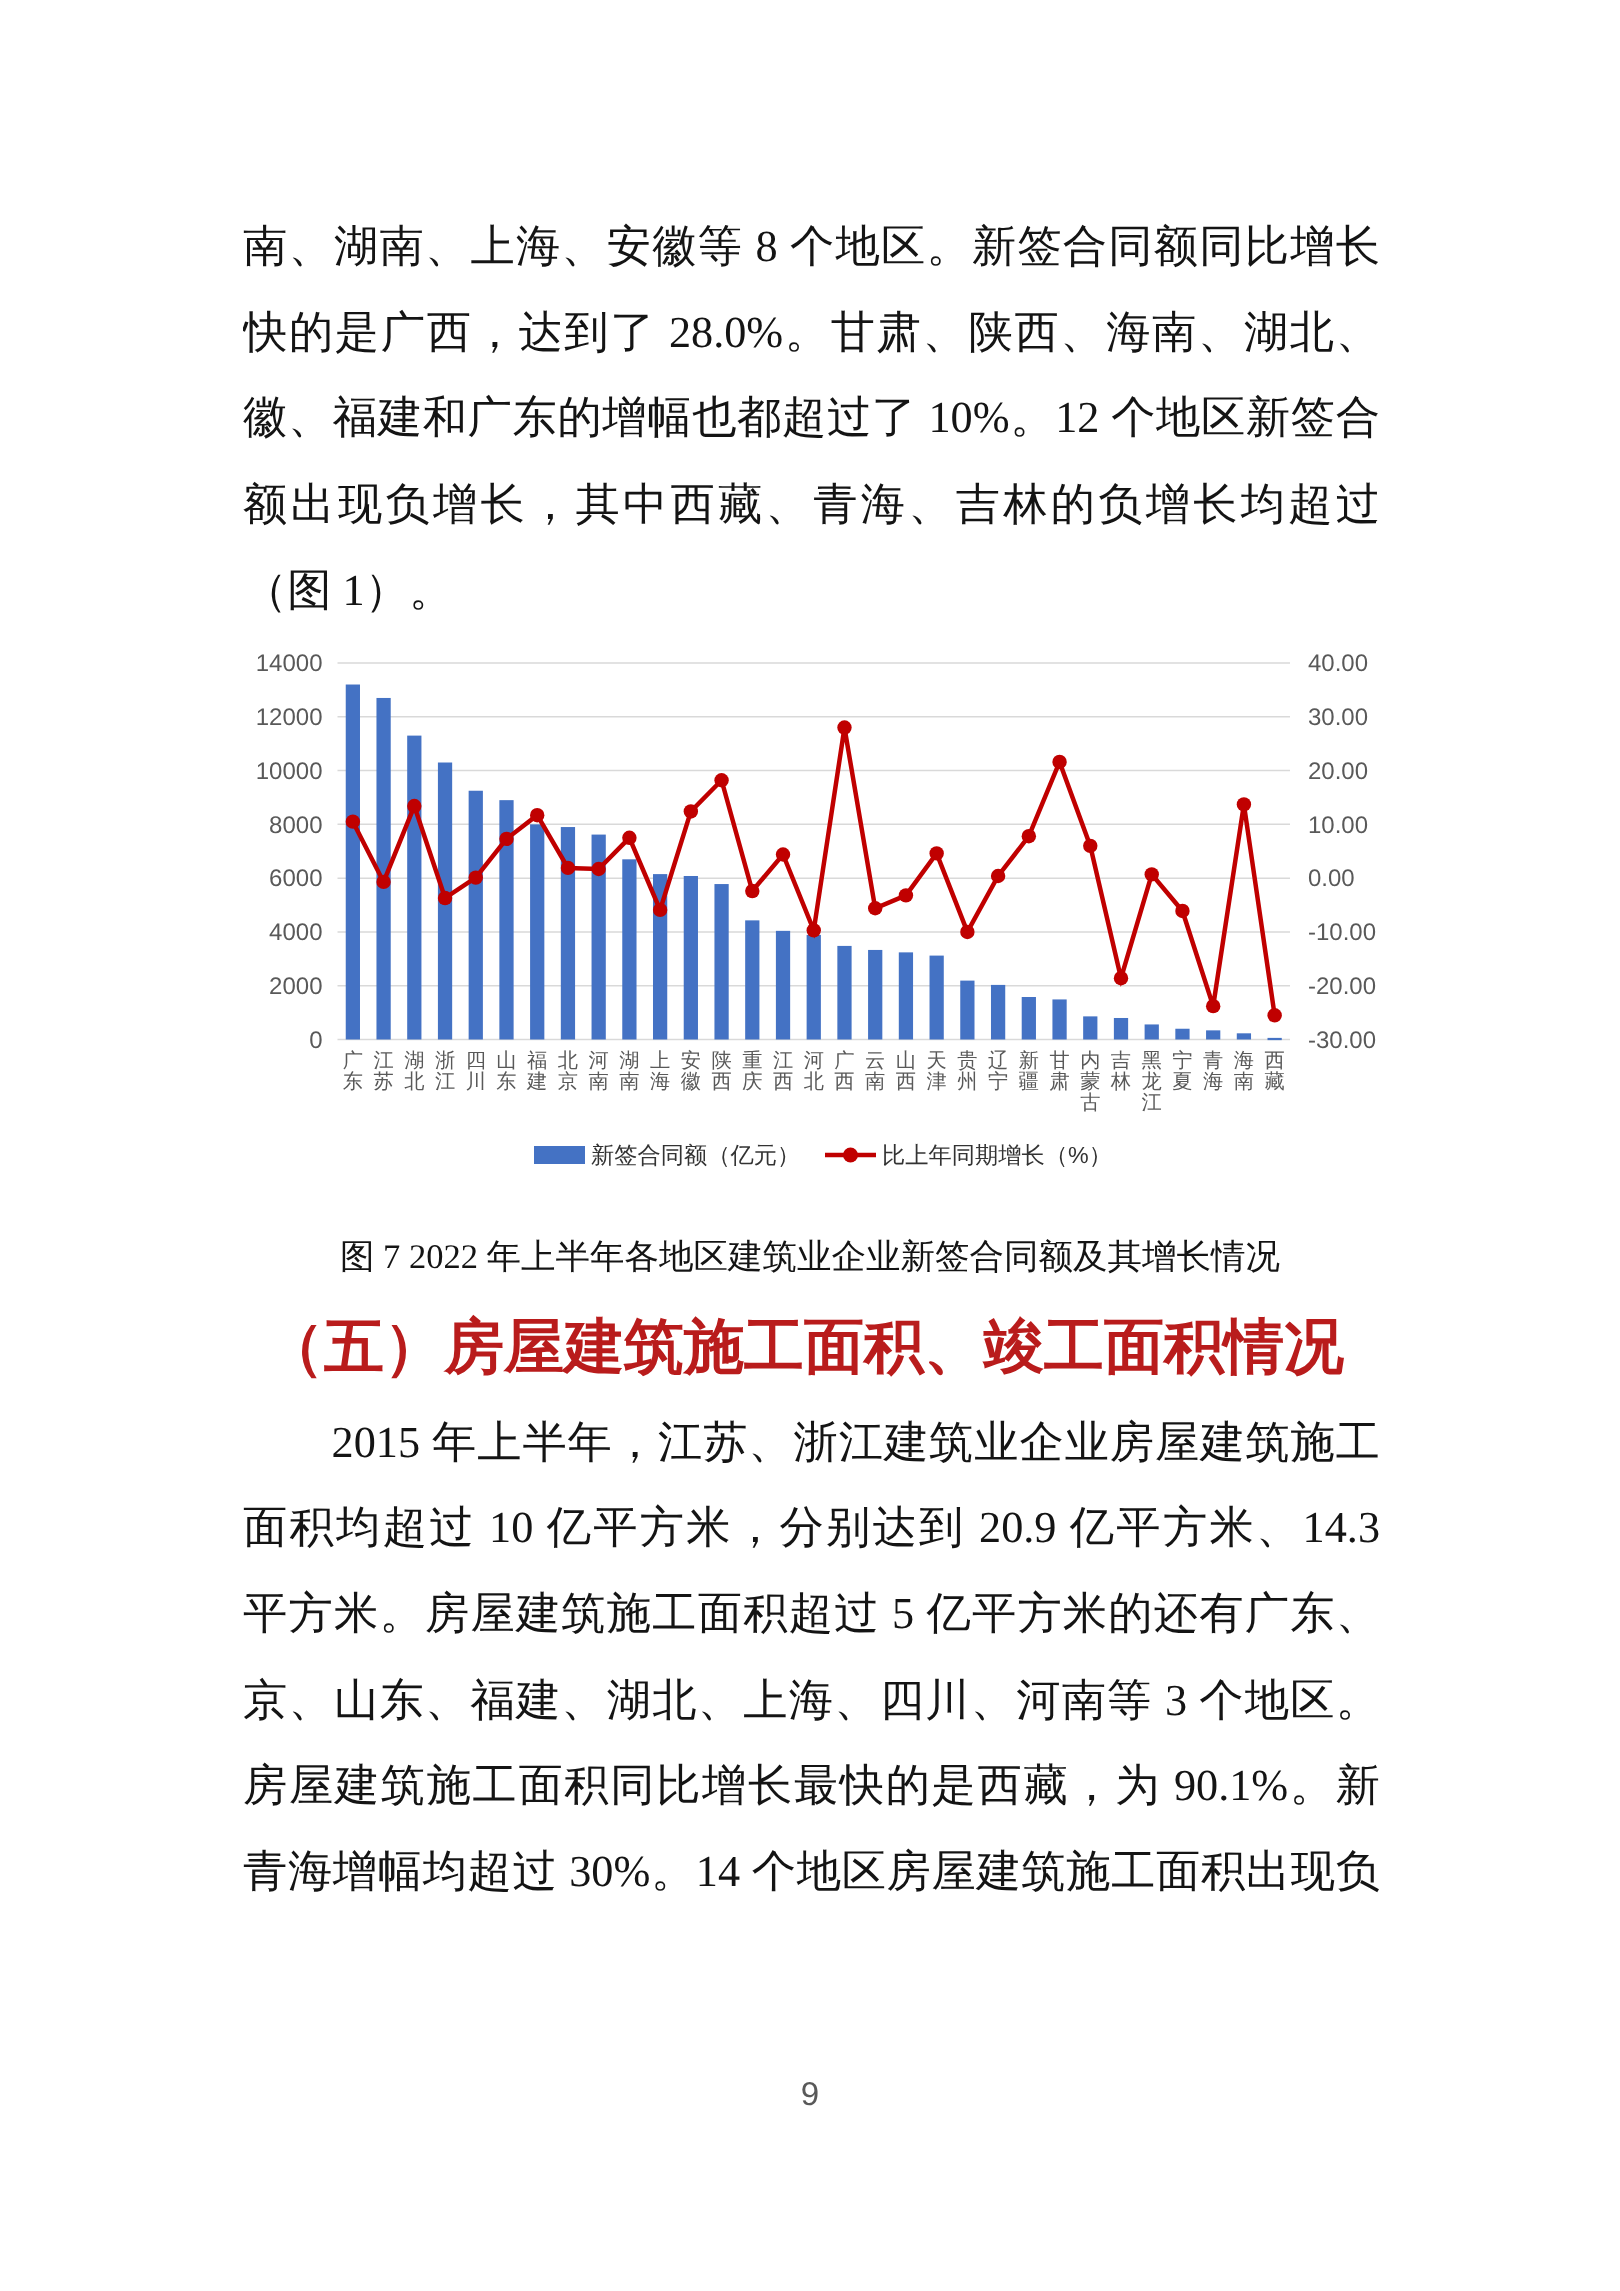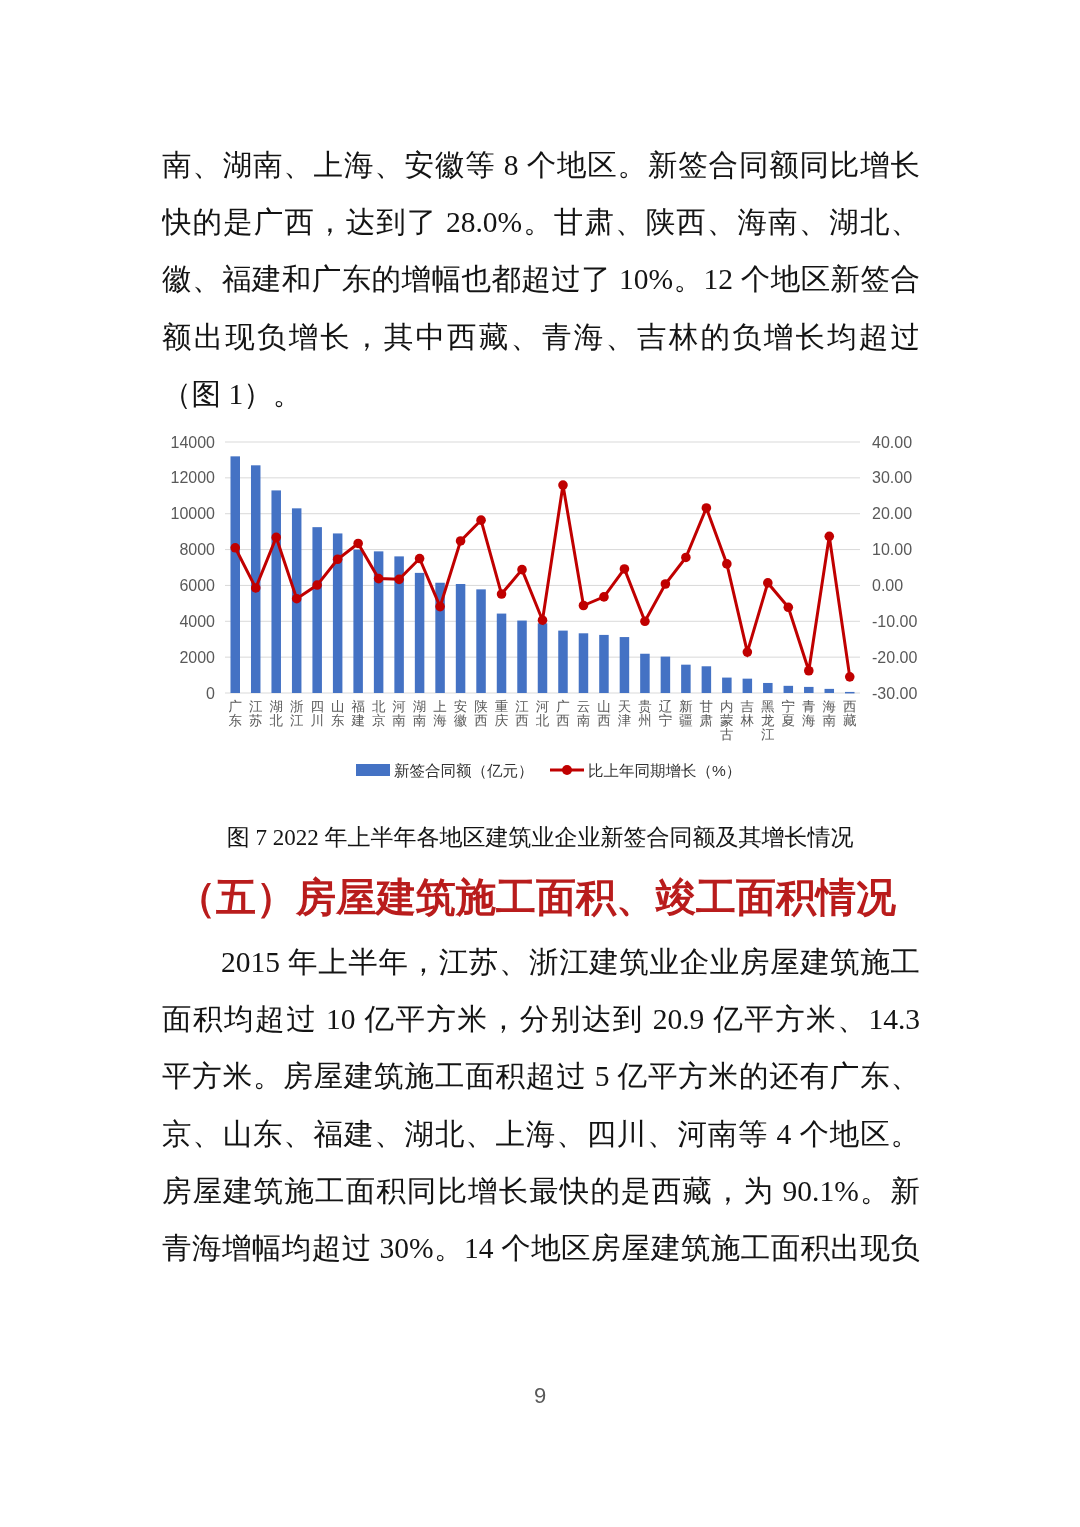--- a/index.html
+++ b/index.html
@@ -186,20 +186,20 @@
     </svg>
 
   <div class="caption">图 7 2022 年上半年各地区建筑业企业新签合同额及其增长情况</div>
 
   <div class="heading">（五）房屋建筑施工面积、竣工面积情况</div>
 
   <div class="para" style="top:934px;">
     <div class="line fill indent">2015 年上半年，江苏、浙江建筑业企业房屋建筑施工</div>
     <div class="line fill">面积均超过 10 亿平方米，分别达到 20.9 亿平方米、14.3 亿</div>
     <div class="line fill">平方米。房屋建筑施工面积超过 5 亿平方米的还有广东、北</div>
-    <div class="line fill">京、山东、福建、湖北、上海、四川、河南等 4 个地区。</div>
+    <div class="line fill">京、山东、福建、湖北、上海、四川、河南等 3 个地区。</div>
     <div class="line fill">房屋建筑施工面积同比增长最快的是西藏，为 90.1%。新疆、</div>
     <div class="line fill">青海增幅均超过 30%。14 个地区房屋建筑施工面积出现负增</div>
   </div>
 
   <div class="pagenum">9</div>
 
 </div>
 
 </body></html>

